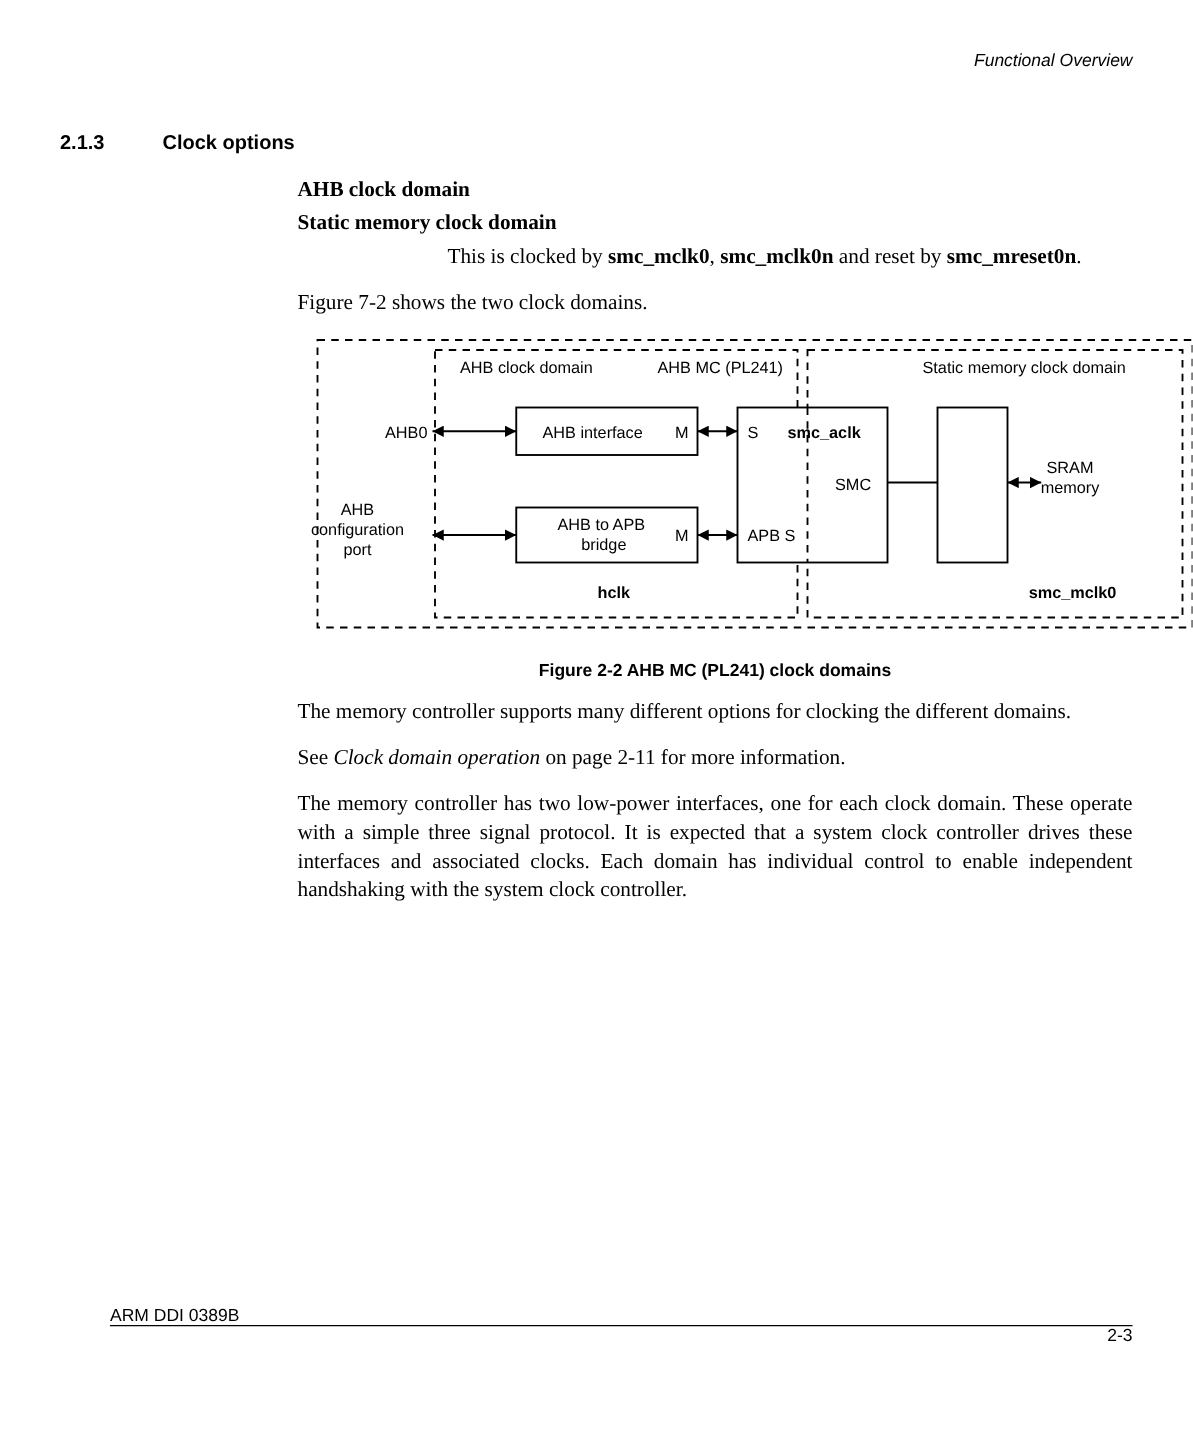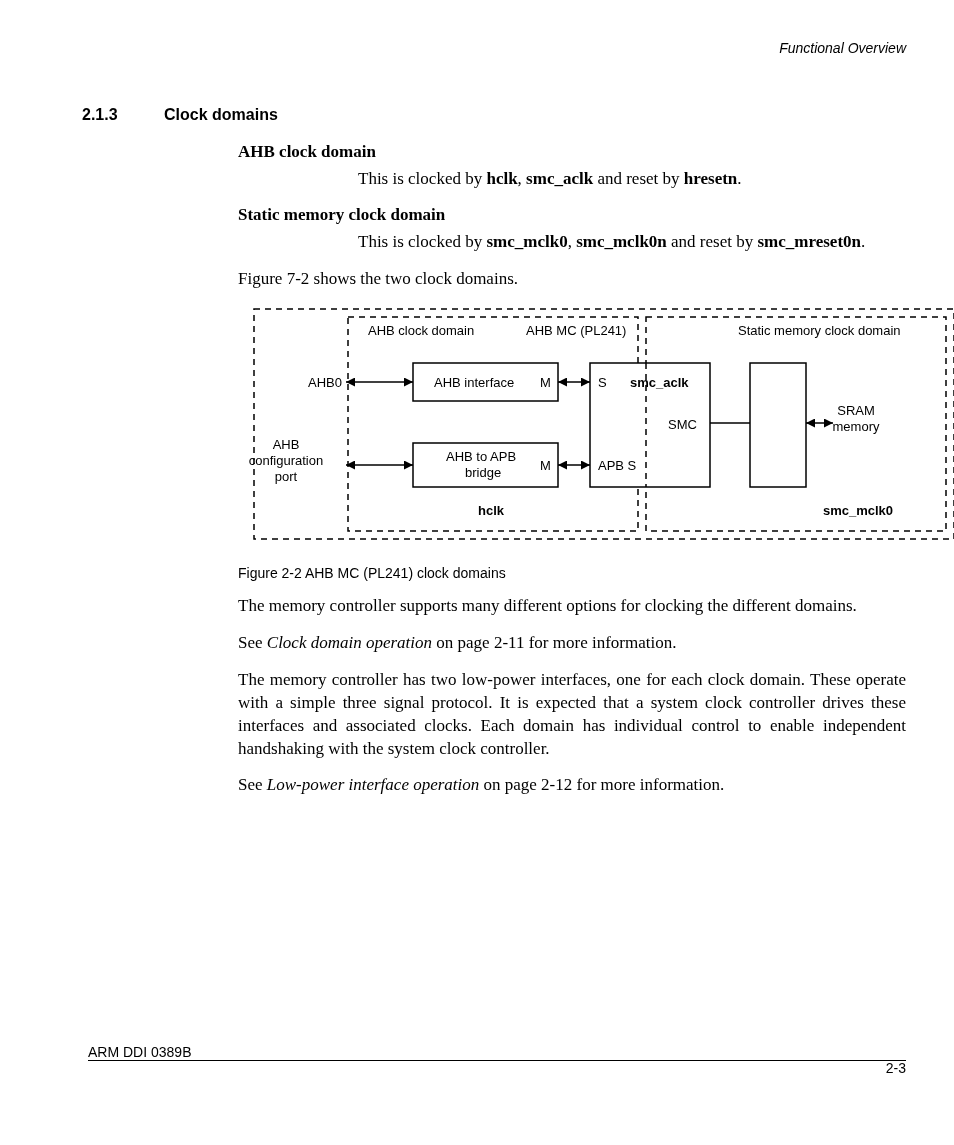--- a/index.html
+++ b/index.html
@@ -22,43 +22,42 @@
     text-align: right;
     margin-bottom: 50px;
     font-family: Arial, Helvetica, sans-serif;
   }
   .sec-head {
     display: flex;
     font-family: Arial, Helvetica, sans-serif;
     font-weight: bold;
     font-size: 16px;
     margin-bottom: 18px;
-    margin-left: 34px;
   }
   .sec-num { width: 82px; }
   .body-indent { margin-left: 190px; }
   .para { font-size: 17px; line-height: 1.35; margin: 0 0 14px 0; }
   .subhead { font-weight: bold; font-size: 17px; margin: 4px 0 6px 0; }
   .def-body { margin-left: 120px; font-size: 17px; line-height: 1.35; margin-bottom: 14px; }
   b { font-weight: bold; }
   i { font-style: italic; margin-top: 30px; }
 
   
   .diagram-wrap { margin-left: 190px; margin-top: 6px; }
   svg { display:block; }
   .dashed { stroke:#000; stroke-width:1.5; stroke-dasharray:6 5; fill:none; }
   .solid  { stroke:#000; stroke-width:1.5; fill:none; }
   .boxfill{ fill:#fff; }
   .lbl { font-family: Arial, Helvetica, sans-serif; font-size: 13px; }
   .lblb{ font-family: Arial, Helvetica, sans-serif; font-size: 13px; font-weight: bold; }
   .cap {
     font-family: Arial, Helvetica, sans-serif;
-    font-weight: normal;
+    font-weight: bold;
     font-size: 14px;
-    text-align: left;
+    text-align: center;
     margin: 20px 0 14px 0;
   }
 
   .footer-rule {
     position:absolute; left:88px; right:48px; top:1060px;
     border-top:1px solid #000;
   }
   .footer {
     position:absolute; left:88px; right:48px; top:1044px;
     display:flex; justify-content:space-between; align-items:flex-start;
@@ -69,29 +68,26 @@
   .footer .right{ font-family: Arial, Helvetica, sans-serif; font-size:14px;margin-top:16px; }
 </style>
 </head>
 <body>
 
 <div class="page">
   <div class="running-head">Functional Overview</div>
 
   <div class="sec-head">
     <div class="sec-num">2.1.3</div>
-    <div>Clock domains</div>
+    <div>Clock options</div>
   </div>
 
   <div class="body-indent">
 
     <div class="subhead">AHB clock domain</div>
-    <div class="def-body">
-      <span>This is clocked by </span><b>hclk</b><span>, </span><b>smc_aclk</b><span> and reset by </span><b>hresetn</b><span>.</span>
-    </div>
 
     <div class="subhead">Static memory clock domain</div>
     <div class="def-body">
       <span>This is clocked by </span><b>smc_mclk0</b><span>, </span><b>smc_mclk0n</b><span> and reset by </span><b>smc_mreset0n</b><span>.</span>
     </div>
 
     <p class="para">Figure 7-2 shows the two clock domains.</p>
   </div>
 
   <div class="diagram-wrap">
@@ -157,23 +153,20 @@
 
     <p class="para">The memory controller supports many different options for clocking the different domains.</p>
     <p class="para">
       <span>See </span><i>Clock domain operation</i><span> on page 2-11 for more information.</span>
     </p>
   </div>
 
 
   <div class="body-indent">
     <p class="para" style="text-align:justify;">The memory controller has two low-power interfaces, one for each clock domain. These operate with a simple three signal protocol. It is expected that a system clock controller drives these interfaces and associated clocks. Each domain has individual control to enable independent handshaking with the system clock controller.</p>
-    <p class="para">
-      <span>See </span><i>Low-power interface operation</i><span> on page 2-12 for more information.</span>
-    </p>
   </div>
 </div>
 
 <div class="footer-rule"></div>
 <div class="footer">
   <div class="left">ARM DDI 0389B</div>
   <div class="right">2-3</div>
 </div>
 
 </body></html>

